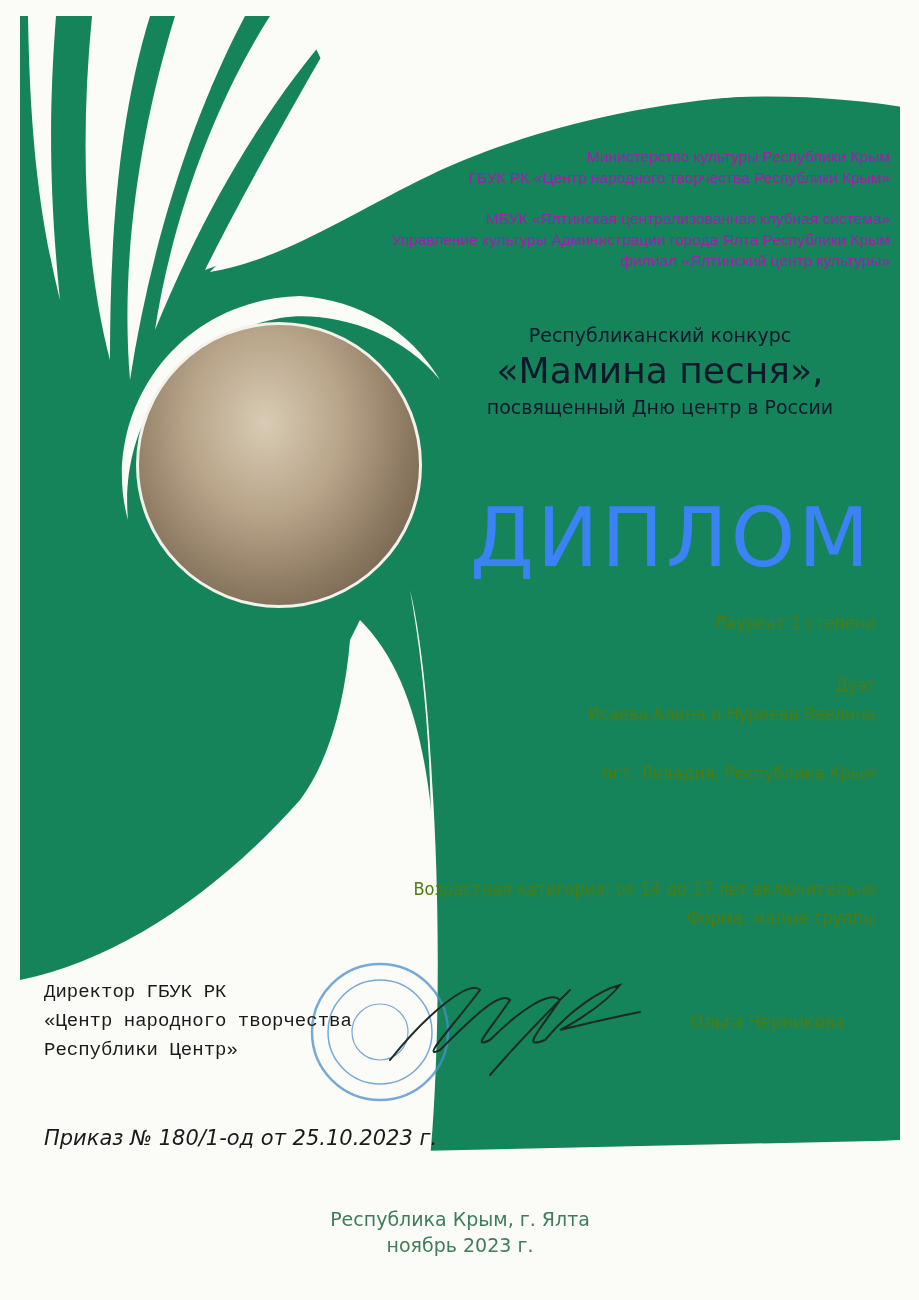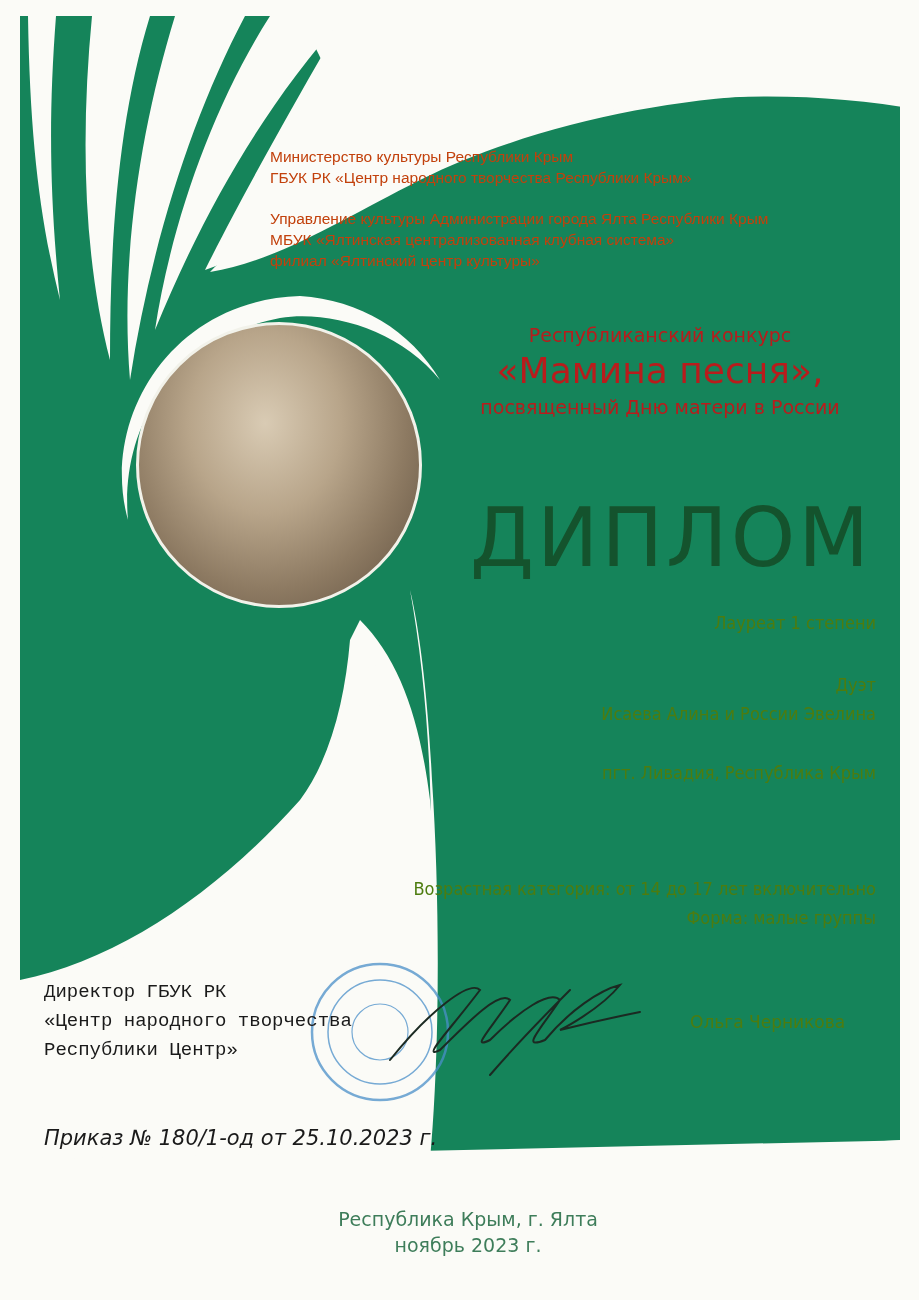--- a/index.html
+++ b/index.html
@@ -3,54 +3,54 @@
   <meta charset="utf-8">
   <style>
     html, body { margin: 0; padding: 0; }
     body {
       width: 919px; height: 1300px; position: relative; overflow: hidden;
       background: #fbfbf7;
       font-family: "DejaVu Sans", sans-serif;
     }
     .bg-svg { position: absolute; left: 0; top: 0; width: 919px; height: 1300px; }
     .org-block {
-      position: absolute; left: 270px; width: 620px; text-align: left;
-      color: #c2410c; font-family: "Liberation Sans", sans-serif; font-size: 15.5px; line-height: 21px;
+      position: absolute; left: 270px; width: 620px; text-align: right;
+      color: #a21caf; font-family: "Liberation Sans", sans-serif; font-size: 15.5px; line-height: 21px;
     }
     .contest-block {
-      position: absolute; left: 420px; width: 480px; text-align: center; color: #b91c1c;
+      position: absolute; left: 420px; width: 480px; text-align: center; color: #0f172a;
       font-family: "DejaVu Sans", sans-serif;
     }
     .contest-label { font-size: 19px; line-height: 26px; }
     .contest-title { font-size: 36px; line-height: 46px; }
     .contest-sub { font-size: 19px; line-height: 26px; }
     .diploma-title {
       position: absolute; left: 470px; width: 390px; top: 488px; text-align: center;
-      color: #14532d; font-size: 82px; letter-spacing: 3px; line-height: 100px;
+      color: #3b82f6; font-size: 82px; letter-spacing: 3px; line-height: 100px;
       font-family: "DejaVu Sans", sans-serif;
     }
     .right-text {
       position: absolute; right: 43px; text-align: right; color: #4d7c0f;
       font-family: "DejaVu Sans Condensed", "DejaVu Sans", sans-serif; font-size: 18px; line-height: 29px;
       transform-origin: right top;
     }
     .director {
       position: absolute; left: 44px; top: 978px; color: #1a1a1a;
       font-family: Liberation Mono, monospace; font-size: 19px; line-height: 29px;
     }
     .order {
       position: absolute; left: 44px; top: 1126px; color: #1a1a1a;
       font-family: "DejaVu Sans", sans-serif; font-style: italic; font-size: 21px;
     }
     .signer {
       position: absolute; left: 690px; top: 1012px; color: #4d7c0f;
       font-family: "DejaVu Sans", sans-serif; font-size: 17px;
     }
     .footer {
-      position: absolute; left: 308px; width: 320px; top: 1206px; text-align: center;
+      position: absolute; left: 300px; width: 320px; top: 1206px; text-align: center;
       color: #3e7d5a; font-family: "DejaVu Sans", sans-serif; font-size: 19px; line-height: 26px;
     }
     .photo {
       position: absolute; left: 136px; top: 322px; width: 286px; height: 286px;
       border-radius: 50%; border: 3px solid #f2f2ea; box-sizing: border-box; overflow: hidden;
       background: radial-gradient(ellipse at 45% 35%, #d9cbb4 0%, #b8a58a 35%, #8d7a62 65%, #5c4d3d 100%);
     }
   </style>
 </head>
 <body>
@@ -81,38 +81,38 @@
   <path d="M390 1060 C430 1010 470 980 480 990 C450 1030 420 1060 440 1050 C470 1020 500 990 510 1000 C490 1030 470 1050 490 1040 C520 1010 550 990 560 1000 C540 1030 520 1050 545 1040 C570 1010 600 990 620 985 C600 1010 560 1030 560 1030 C600 1020 640 1012 640 1012 M490 1075 C520 1040 550 1010 570 990" fill="none" stroke="#1b2a22" stroke-width="2" stroke-linecap="round"></path>
 </svg>
 
 <div class="photo" aria-label="mother-and-baby-portrait"></div>
 
 <div class="org-block" style="top:146px;">
   <div>Министерство культуры Республики Крым</div>
   <div>ГБУК РК «Центр народного творчества Республики Крым»</div>
 </div>
 <div class="org-block" style="top:208px;">
+  <div>МБУК «Ялтинская централизованная клубная система»</div>
   <div>Управление культуры Администрации города Ялта Республики Крым</div>
-  <div>МБУК «Ялтинская централизованная клубная система»</div>
   <div>филиал «Ялтинский центр культуры»</div>
 </div>
 
 <div class="contest-block" style="top:322px;">
   <div class="contest-label">Республиканский конкурс</div>
   <div class="contest-title">«Мамина песня»,</div>
-  <div class="contest-sub">посвященный Дню матери в России</div>
+  <div class="contest-sub">посвященный Дню центр в России</div>
 </div>
 
 <div class="diploma-title">ДИПЛОМ</div>
 
 <div class="right-text" style="top:608px;">Лауреат 1 степени</div>
 
 <div class="right-text" style="top:670px;">
   <div>Дуэт</div>
-  <div>Исаева Алина и России Эвелина</div>
+  <div>Исаева Алина и Нуриева Эвелина</div>
 </div>
 
 <div class="right-text" style="top:758px;">
   <div>пгт. Ливадия, Республика Крым</div>
 </div>
 
 <div class="right-text" style="top:874px;">
   <div>Возрастная категория: от 14 до 17 лет включительно</div>
   <div>Форма: малые группы</div>
 </div>

